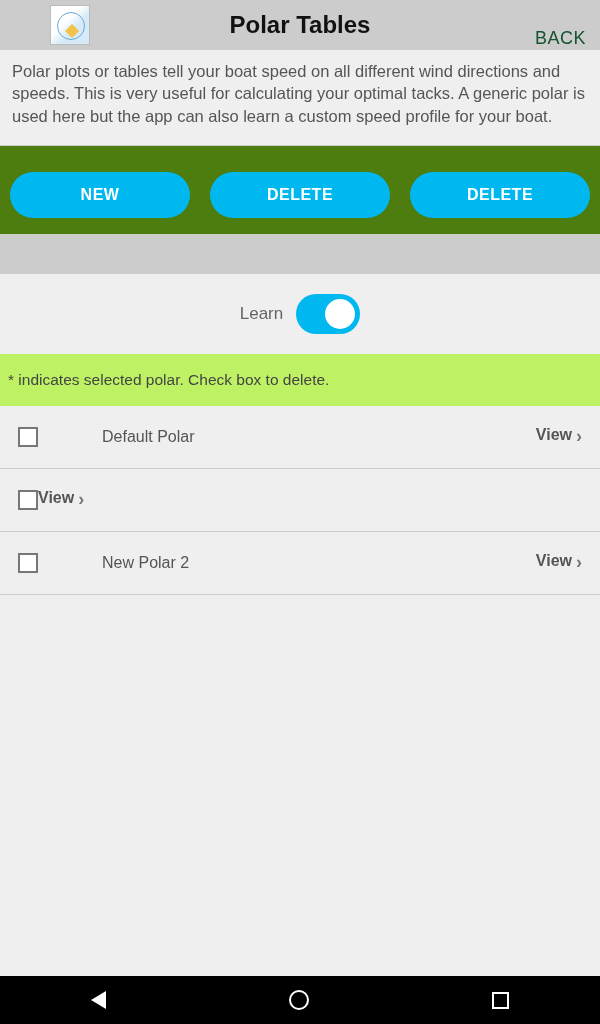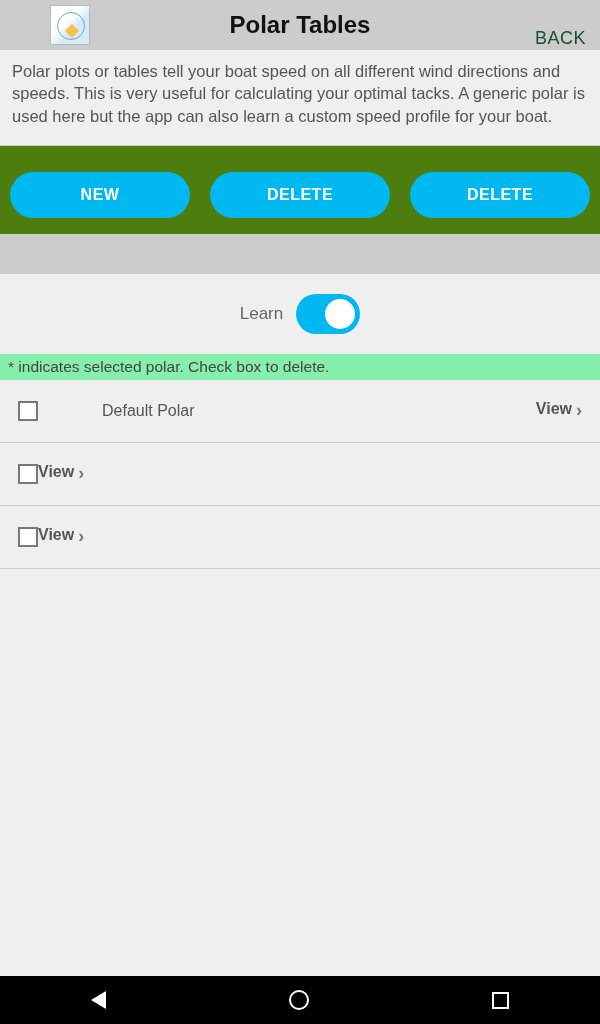--- a/index.html
+++ b/index.html
@@ -11,21 +11,21 @@
   .title { position: absolute; left: 50%; transform: translateX(-50%); font-size: 24px; font-weight: bold; color: #111; }
   .back { position: absolute; right: 14px; font-size: 18px; font-weight: normal; color: #14532d; letter-spacing: 0.5px; margin-top: 27px; }
   .desc { padding: 10px 12px 18px 12px; font-size: 16.5px; color: #555; line-height: 1.35; border-bottom: 1px solid #ccc; background: #efefef; }
   .button-row { display: flex; gap: 20px; padding: 26px 10px 16px 10px; background: #4d7c0f; }
   .pill { flex: 1; height: 46px; border-radius: 23px; background: #00b8f0; display: flex; align-items: center; justify-content: center; color: #fff; font-weight: bold; font-size: 16px; letter-spacing: 0.5px; }
   .spacer-bar { height: 40px; background: #cccccc; }
   .learn-row { height: 80px; display: flex; align-items: center; justify-content: center; gap: 13px; background: #efefef; }
   .learn-label { font-size: 17px; color: #666; }
   .toggle { width: 64px; height: 40px; border-radius: 20px; background: #00b8f0; position: relative; }
   .toggle-knob { position: absolute; right: 5px; top: 5px; width: 30px; height: 30px; border-radius: 50%; background: #fff; }
-  .hint-bar { background: #86efac; color: #444; font-size: 15.5px; padding: 4px 8px; }
+  .hint-bar { background: #bef264; color: #444; font-size: 15.5px; padding: 17px 8px; }
   .list { background: #efefef; }
   .row { height: 63px; display: flex; align-items: center; border-bottom: 1px solid #ccc; padding: 0 18px; }
   .checkbox { width: 20px; height: 20px; border: 2px solid #777; background: #fff; }
   .polar-name { flex: 1; margin-left: 64px; font-size: 16px; color: #555; }
   .view-link { display: flex; align-items: flex-start; gap: 4px; color: #555; font-size: 16px; font-weight: bold; }
   .chevron { font-size: 18px; color: #777; font-weight: bold; }
   .content-fill { background: #efefef; }
   .navbar { position: absolute; bottom: 0; left: 0; right: 0; height: 48px; background: #000; display: flex; align-items: center; justify-content: space-around; }
   .nav-tri { width: 0; height: 0; border-top: 9px solid transparent; border-bottom: 9px solid transparent; border-right: 15px solid #fff; }
   .nav-circle { width: 20px; height: 20px; border: 2px solid #fff; border-radius: 50%; }
@@ -70,20 +70,21 @@
   </div>
   <div class="row">
     <div class="checkbox"></div>
     <div class="view-link">
       <span>View</span>
       <span class="chevron">›</span>
     </div>
   </div>
   <div class="row">
     <div class="checkbox"></div>
+    <div class="polar-name">New Polar 2</div>
     <div class="view-link">
       <span>View</span>
       <span class="chevron">›</span>
     </div>
   </div>
 </div>
 
 <div class="content-fill" style="height:400px"></div>
 
 <div class="navbar">

